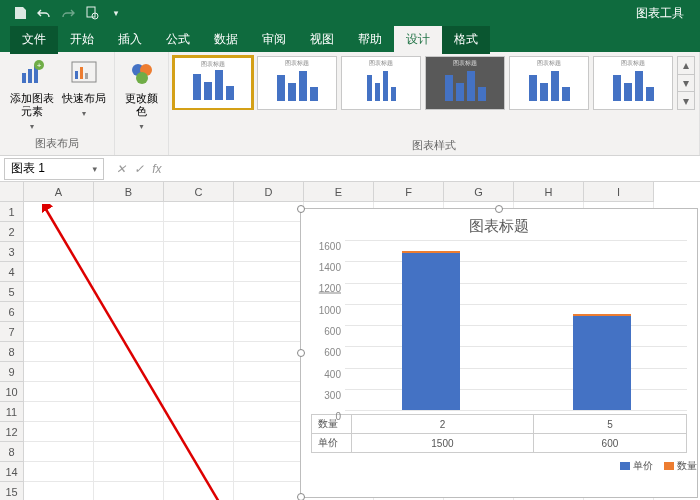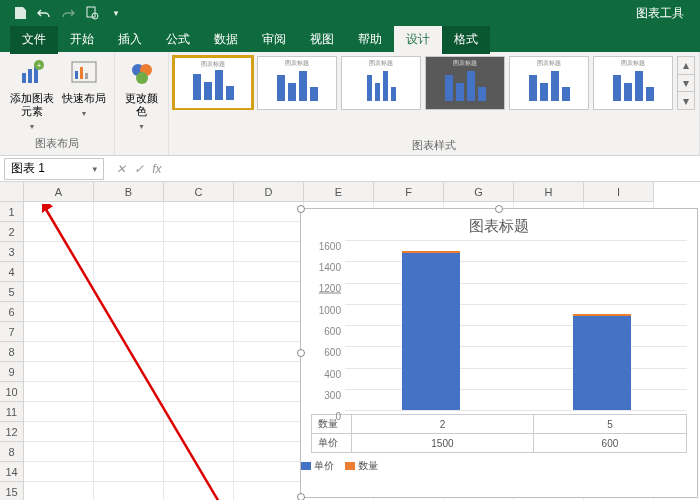--- a/index.html
+++ b/index.html
@@ -46,21 +46,21 @@
   .plot { position:relative; height:170px; margin:0 10px; }
   .yaxis { position:absolute; left:0; top:0; bottom:0; width:34px; }
   .ytick { position:absolute; right:4px; transform:translateY(50%); font-size:10px; color:#888;}
   .gridline { position:absolute; left:34px; right:0; height:1px; background:#e6e6e6;}
   .bars { position:absolute; left:34px; right:0; bottom:0; top:0; display:flex; justify-content:space-around; align-items:flex-end;}
   .bar-main { width:58px; background:#4472c4; border-top:2px solid #ed7d31; }
   .xlabels { display:flex; margin-left:44px; margin-right:10px; justify-content:space-around; font-size:11px; color:#666; padding-top:4px;}
   .data-table { margin:4px 10px 0 10px; font-size:10px; color:#555; border-collapse:collapse;}
   .data-table td { border:1px solid #ccc; padding:2px 6px; }
   .data-table td.h { width:40px; }
-  .legend { text-align:left; font-size:10px; color:#555; padding-top:6px;}
+  .legend { text-align:right; font-size:10px; color:#555; padding-top:6px;}
   .lg-box{display:inline-block; width:10px; height:8px; margin-right:3px; vertical-align:middle;}
   .arrow { position:absolute; left:42px; top:22px; pointer-events:none; }
 </style>
 </head>
 <body>
 
 <div class="titlebar">
   <div class="qat">
     <span class="icon">
       <svg width="14" height="14" viewBox="0 0 14 14">

